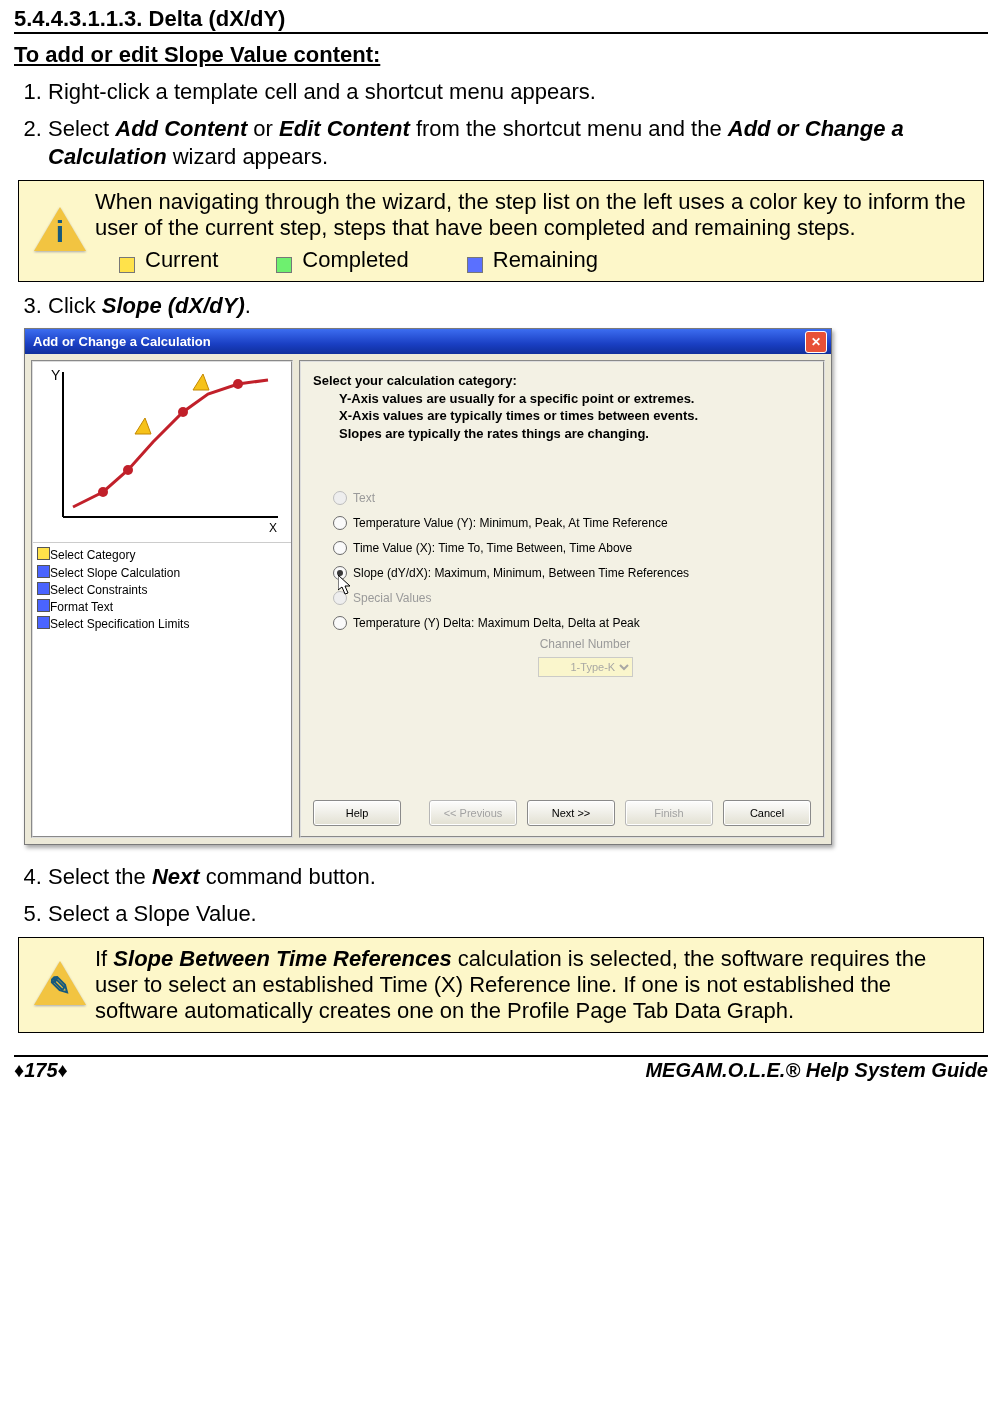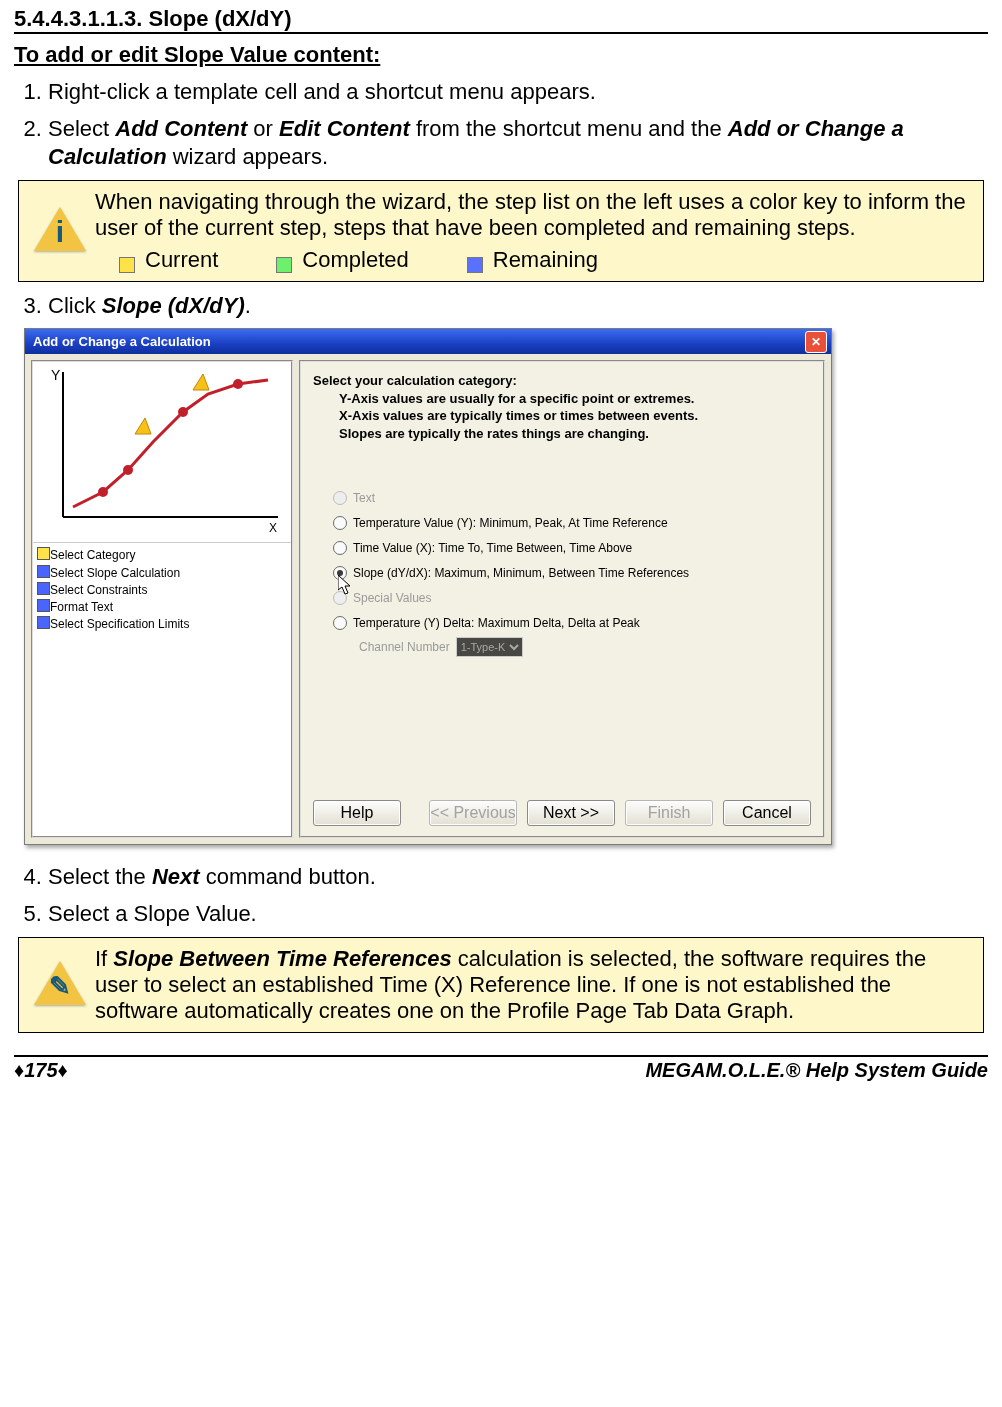--- a/index.html
+++ b/index.html
@@ -170,34 +170,34 @@
   }
   .prompt .indent { margin-left: 26px; display:block;}
   .radio-col { margin-left: 20px; display:flex; flex-direction:column; gap:11px; font-size:12px;}
   .radio-row { display:flex; align-items:center; gap:6px; }
   .radio-row.disabled { color: #9a9a9a; }
   .radio {
     width: 12px; height: 12px; border: 1px solid #6b6b6b; border-radius: 50%; background:#fafafa; display:inline-flex; align-items:center; justify-content:center;
   }
   .radio.checked::after { content:""; width:6px;height:6px;border-radius:50%;background:#3a3a3a; display:block;}
   .radio.disabled { border-color:#bdbdbd; background:#eee;}
-  .channel { margin-left: 26px; display:flex; align-items:center; gap:6px; color:#9a9a9a; margin-top:-4px;}
+  .channel { margin-left: 26px; display:flex; align-items:center; gap:6px; color:#9a9a9a; margin-top:-4px;flex-direction:column;}
   .channel select {
-    font-size: 11px; background:#000000; border:1px solid #bbb; color:#8a8a8a; height:20px;
+    font-size: 11px; background:#fef9c3; border:1px solid #bbb; color:#8a8a8a; height:20px;padding-left:28px;
   }
   .btn-row {
     position: absolute; bottom: 10px; left: 12px; right: 12px;
     display: flex; gap: 10px; justify-content: flex-start;
   }
   .btn-row .spacer { flex:1; }
   .win-btn {
     min-width: 86px; height: 24px;
     background: linear-gradient(#fdfdfd,#e2e0d2);
     border: 1px solid #8a8a8a; border-radius:3px;
-    font-size: 16px; display:flex; align-items:center; justify-content:center;
+    font-size: 11px; display:flex; align-items:center; justify-content:center;
     box-shadow: inset 0 0 0 1px #fff;
   }
   .win-btn.disabled { color: #a2a2a2; border-color:#b6b6b6; }
   
   .page-footer {
     border-top: 2px solid #000;
     margin-top: 22px;
     display: flex;
     justify-content: space-between;
     align-items: center;
@@ -206,21 +206,21 @@
   }
   .page-footer .pnum { font-style: italic; font-weight: bold; }
   .page-footer .brand { font-style: italic; font-weight: bold; }
   .page-footer .brand .rest { font-style: italic; font-weight: bold; }
 </style>
 </head>
 <body>
 
 <div class="page">
 
-  <div class="section-heading">5.4.4.3.1.1.3. Slope (dX/dY)</div>
+  <div class="section-heading">5.4.4.3.1.1.3. Delta (dX/dY)</div>
 
   <div class="sub-heading">To add or edit Slope Value content:</div>
 
   <ol class="steps">
     <li><span>Right-click a template cell and a shortcut menu appears.</span></li>
     <li>
       <span>Select </span><span class="bi">Add Content</span><span> or </span><span class="bi">Edit Content</span><span> from the shortcut menu and the </span><span class="bi">Add or Change a Calculation</span><span> wizard appears.</span>
     </li>
   </ol>
 

